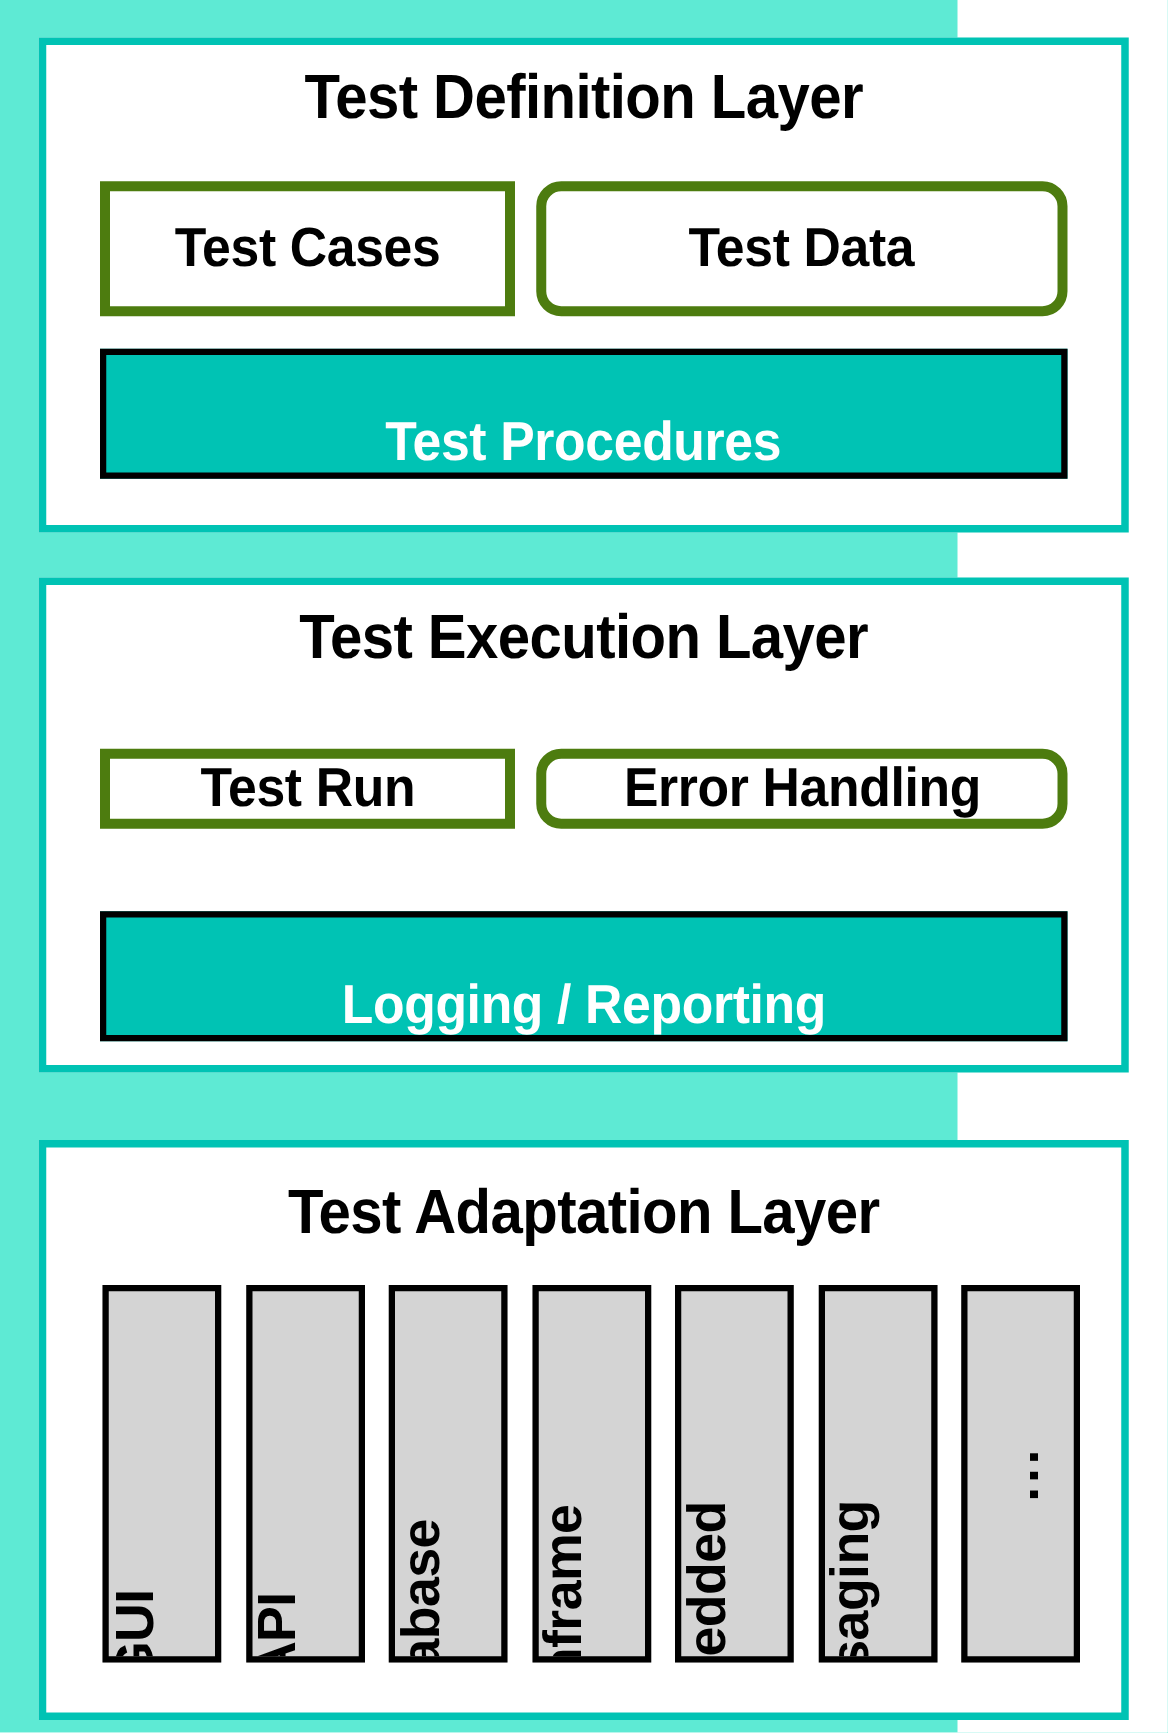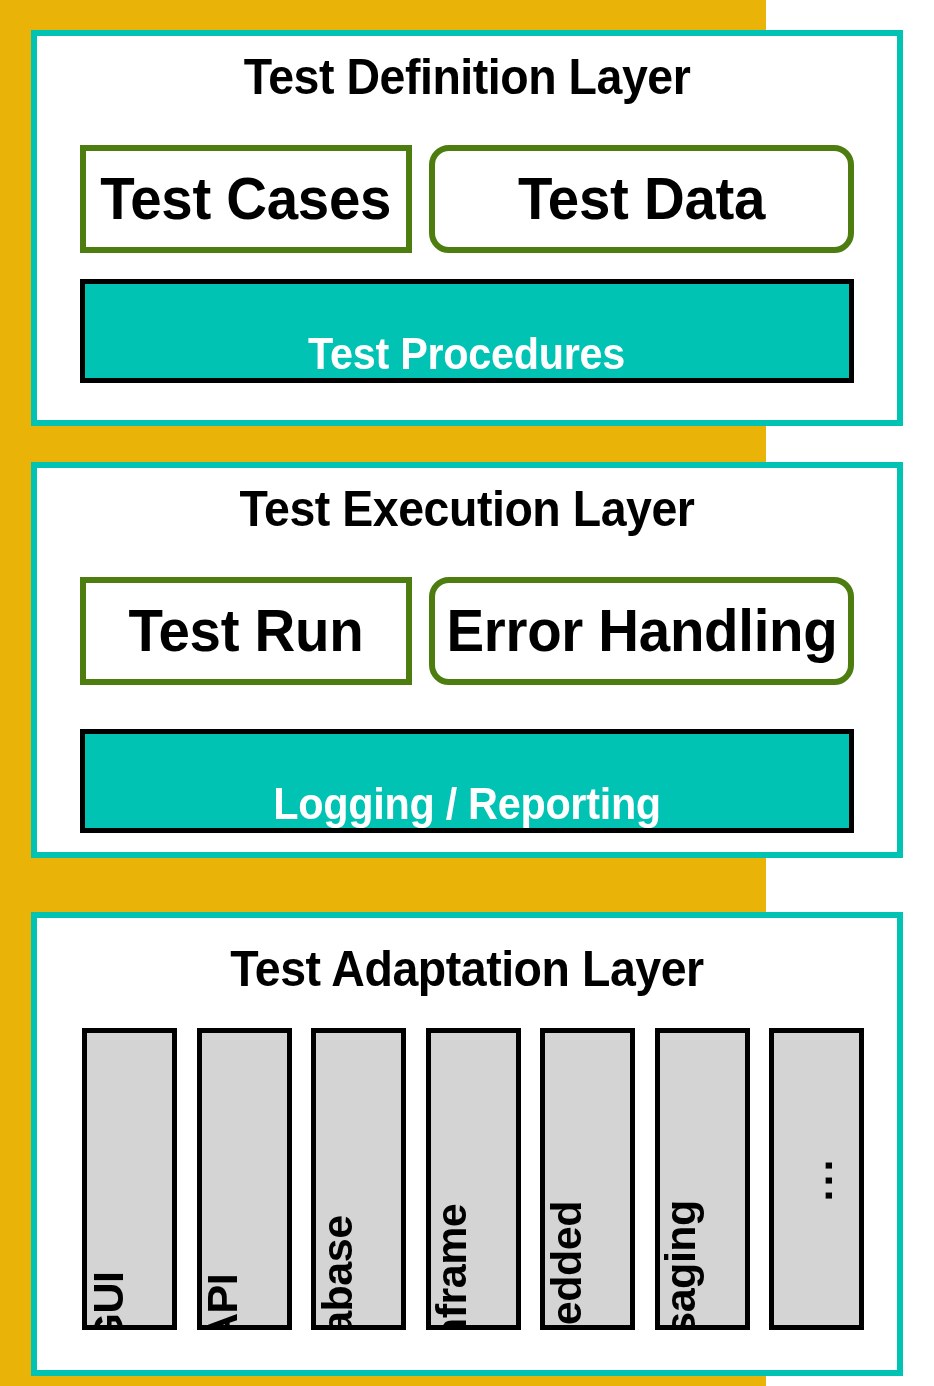--- a/index.html
+++ b/index.html
@@ -11,21 +11,21 @@
     width: 934px;
     height: 1386px;
     font-family: "Liberation Sans", "DejaVu Sans", sans-serif;
     -webkit-font-smoothing: antialiased;
   }
 
   .diagram {
     position: relative;
     width: 766px;
     height: 1386px;
-    background: #eab308;
+    background: #5eead4;
     box-sizing: border-box;
   }
 
   
   .layer {
     position: absolute;
     left: 31px;
     width: 872px;
     box-sizing: border-box;
     border: 6px solid #00c3b4;
@@ -57,31 +57,31 @@
   .sub-row {
     position: absolute;
     left: 43px;
     right: 43px;
     height: 108px;
     display: flex;
     justify-content: space-between;
     align-items: stretch;
   }
   #layer-definition .sub-row { top: 109px; }
-  #layer-execution  .sub-row { top: 109px; }
+  #layer-execution  .sub-row { top: 109px; align-items: center; }
 
   .sub-box {
     box-sizing: border-box;
-    border: 6px solid #4d7c0f;
+    border: 8px solid #4d7c0f;
     background: #ffffff;
     display: flex;
     align-items: center;
     justify-content: center;
     font-weight: bold;
-    font-size: 60px;
+    font-size: 44px;
     line-height: 48px;
     color: #000000;
     letter-spacing: -0.3px;
     white-space: nowrap;
   }
   .sub-box.left  { width: 332px; }
   .sub-box.right { width: 425px; border-radius: 20px; }
   .sub-box span { display: block; transform: scaleX(0.94); }
 
   

